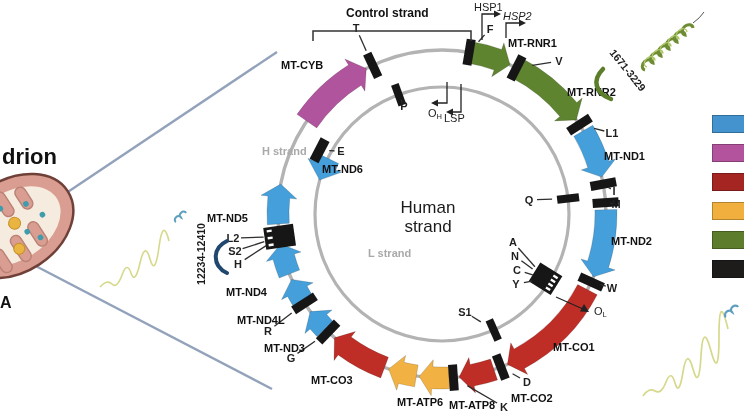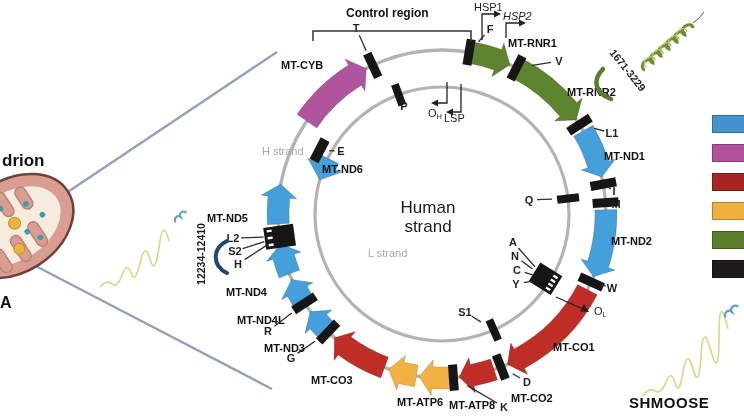--- a/index.html
+++ b/index.html
@@ -5,33 +5,33 @@
   html,body{margin:0;padding:0;background:#fff;}
   #stage{position:relative;width:744px;height:420px;overflow:hidden;background:#fff;
          font-family:"Liberation Sans",sans-serif;}
   #map-svg{position:absolute;left:0;top:0;}
   .abs{position:absolute;white-space:nowrap;}
   .leader{stroke:#2e2e2e;stroke-width:1.3;}
   .tletter{font-family:"Liberation Sans",sans-serif;font-size:11px;font-weight:600;fill:#1e1e1e;}
   .glabel{font-family:"Liberation Sans",sans-serif;font-size:11px;font-weight:700;fill:#111;}
   .olabel{font-family:"Liberation Sans",sans-serif;font-size:11px;font-weight:500;fill:#1e1e1e;}
   .small-label{font-size:11px;font-weight:500;color:#1e1e1e;}
-  .strand-label{font-size:11px;font-weight:400;color:#a9a9a9;padding-left:36px;}
+  .strand-label{font-size:11px;font-weight:700;color:#a9a9a9;padding-left:36px;}
   .bold-label{font-weight:700;color:#111;}
   #title{left:388px;top:198px;width:80px;text-align:center;font-size:17px;font-weight:400;
          line-height:19px;color:#1b1b1b;}
   #control-region{left:346px;top:6px;font-size:12px;font-weight:700;color:#111;}
   #hsp1{left:474px;top:1px;} #hsp2{left:503px;top:10px;font-style:italic;}
   #h-strand{left:226px;top:145px;} #l-strand{left:332px;top:247px;}
   #rnr2-range{left:597px;top:64px;width:62px;text-align:center;font-size:10.5px;font-weight:700;
               color:#1b1b1b;transform:rotate(51deg);transform-origin:center;}
   #nd5-range{left:169px;top:248px;width:64px;text-align:center;font-size:10.5px;font-weight:700;
              color:#1b1b1b;transform:rotate(-90deg);transform-origin:center;}
   #shmoose{left:629px;top:394px;font-size:15px;font-weight:700;letter-spacing:.5px;color:#111;}
-  #mito-frag{left:2px;top:151px;font-size:17px;text-align:center;} #dna-frag{left:0px;top:294px;font-size:16px;}
+  #mito-frag{left:2px;top:144px;font-size:22px;text-align:center;} #dna-frag{left:0px;top:294px;font-size:16px;}
   #legend{left:712px;top:115px;display:flex;flex-direction:column;gap:11px;}
   .swatch{width:34px;height:18px;border:1px solid rgba(0,0,0,.25);box-sizing:border-box;}
 </style>
 </head>
 <body>
 
 <div id="stage">
 
   <svg id="map-svg" width="744" height="420" viewBox="0 0 744 420">
 
@@ -254,28 +254,27 @@
     <g fill="none">
       <path d="M100,287 q7,-8 12,-3 t10,-9 t9,-2 t9,-10 t10,-4 t9,-12 t10,-6" stroke="#d6d98c" stroke-width="1.6"></path>
       <path d="M176,222 a3.5,2.8 -40 1 1 5,-4.5 a3.5,2.8 -40 1 1 5,-4.5" stroke="#5e9fc0" stroke-width="2"></path>
     </g>
   </svg>
 
   <div id="title" class="abs">
     <div>Human</div>
       <div>strand</div>
   </div>
-  <div id="control-region" class="abs">Control region</div>
+  <div id="control-region" class="abs">Control strand</div>
   <div id="hsp1" class="abs small-label">HSP1</div>
   <div id="hsp2" class="abs small-label">HSP2</div>
   <div id="h-strand" class="abs strand-label">H strand</div>
   <div id="l-strand" class="abs strand-label">L strand</div>
   <div id="rnr2-range" class="abs">1671-3229</div>
   <div id="nd5-range" class="abs">12234-12410</div>
-  <div id="shmoose" class="abs">SHMOOSE</div>
   <div id="mito-frag" class="abs bold-label">drion</div>
   <div id="dna-frag" class="abs bold-label">A</div>
   <div id="legend" class="abs">
       <div class="swatch" style="background: rgb(69, 147, 206);"></div>
       <div class="swatch" style="background: rgb(179, 83, 158);"></div>
       <div class="swatch" style="background: rgb(165, 37, 34);"></div>
       <div class="swatch" style="background: rgb(241, 175, 61);"></div>
       <div class="swatch" style="background: rgb(94, 125, 44);"></div>
       <div class="swatch" style="background: rgb(29, 28, 27);"></div>
     </div>

